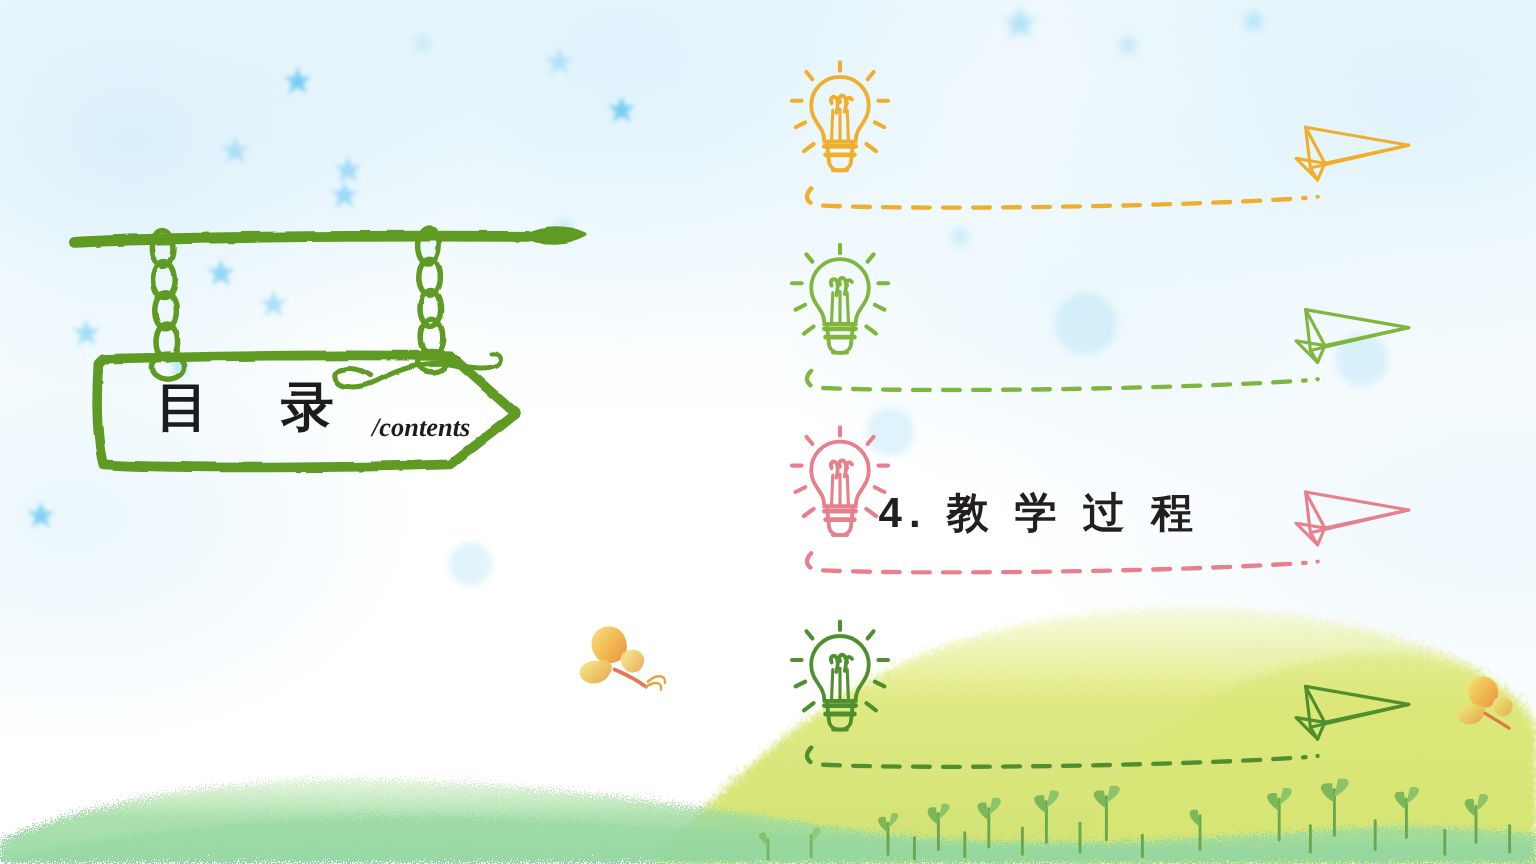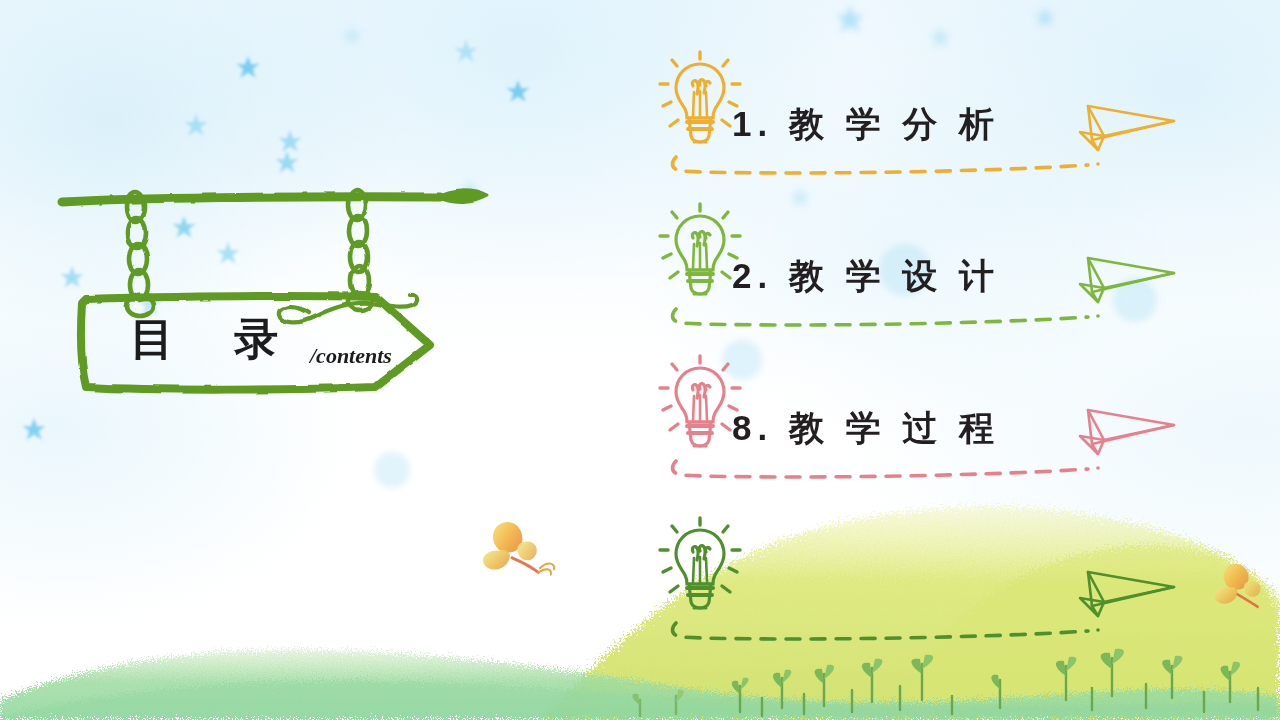--- a/index.html
+++ b/index.html
@@ -318,21 +318,20 @@
         <circle cx="428" cy="9" r="1.8" fill="#EFAF2C"></circle>
       </svg>
       <svg class="plane" viewBox="0 0 108 72">
         <g stroke="#EFAF2C" fill="none" stroke-width="2.6" stroke-linejoin="round" stroke-linecap="round">
           <path d="M14,18 L100,33 L18,52 Z"></path>
           <path d="M14,18 L30,48 L100,33"></path>
           <path d="M6,44 L30,48 L24,62 Z"></path>
           <path d="M18,52 L24,62"></path>
         </g>
       </svg>
-      <div class="label">1. 教 学 分 析</div>
     </div>
 
     <div class="mi" style="top:152px;">
       <svg class="bulb" viewBox="0 0 92 108">
         <g stroke="#7FB63C" fill="none" stroke-linecap="round" stroke-width="3.2">
           <path d="M46,16 C60,16 70,27 70,40 C70,50 64,55 61,61 C59,65 59,68 59,70 L33,70 C33,68 33,65 31,61 C28,55 22,50 22,40 C22,27 32,16 46,16 Z"></path>
           <path d="M39,38 C37,33 41,31 43,34 C45,37 44,42 43,46 M46,37 C44,32 48,30 50,33 C52,36 51,41 50,45 M52,38 C50,34 54,32 56,35"></path>
           <path d="M40,44 L39,68 M46,43 L46,68 M52,44 L53,68" stroke-width="2.6"></path>
           <path d="M33,74 L59,74 M34,81 L58,81" stroke-width="4"></path>
           <path d="M35,70 L57,70 L55,88 C54,92 50,94 46,94 C42,94 38,92 37,88 Z" stroke-width="3.2"></path>
@@ -355,21 +354,20 @@
         <circle cx="428" cy="9" r="1.8" fill="#7FB63C"></circle>
       </svg>
       <svg class="plane" viewBox="0 0 108 72">
         <g stroke="#7FB63C" fill="none" stroke-width="2.6" stroke-linejoin="round" stroke-linecap="round">
           <path d="M14,18 L100,33 L18,52 Z"></path>
           <path d="M14,18 L30,48 L100,33"></path>
           <path d="M6,44 L30,48 L24,62 Z"></path>
           <path d="M18,52 L24,62"></path>
         </g>
       </svg>
-      <div class="label">2. 教 学 设 计</div>
     </div>
 
     <div class="mi" style="top:304px;">
       <svg class="bulb" viewBox="0 0 92 108">
         <g stroke="#E8808C" fill="none" stroke-linecap="round" stroke-width="3.2">
           <path d="M46,16 C60,16 70,27 70,40 C70,50 64,55 61,61 C59,65 59,68 59,70 L33,70 C33,68 33,65 31,61 C28,55 22,50 22,40 C22,27 32,16 46,16 Z"></path>
           <path d="M39,38 C37,33 41,31 43,34 C45,37 44,42 43,46 M46,37 C44,32 48,30 50,33 C52,36 51,41 50,45 M52,38 C50,34 54,32 56,35"></path>
           <path d="M40,44 L39,68 M46,43 L46,68 M52,44 L53,68" stroke-width="2.6"></path>
           <path d="M33,74 L59,74 M34,81 L58,81" stroke-width="4"></path>
           <path d="M35,70 L57,70 L55,88 C54,92 50,94 46,94 C42,94 38,92 37,88 Z" stroke-width="3.2"></path>
@@ -392,21 +390,21 @@
         <circle cx="428" cy="9" r="1.8" fill="#E8808C"></circle>
       </svg>
       <svg class="plane" viewBox="0 0 108 72">
         <g stroke="#E8808C" fill="none" stroke-width="2.6" stroke-linejoin="round" stroke-linecap="round">
           <path d="M14,18 L100,33 L18,52 Z"></path>
           <path d="M14,18 L30,48 L100,33"></path>
           <path d="M6,44 L30,48 L24,62 Z"></path>
           <path d="M18,52 L24,62"></path>
         </g>
       </svg>
-      <div class="label">8. 教 学 过 程</div>
+      <div class="label">4. 教 学 过 程</div>
     </div>
 
     <div class="mi" style="top:466px;">
       <svg class="bulb" viewBox="0 0 92 108">
         <g stroke="#4F8F2E" fill="none" stroke-linecap="round" stroke-width="3.2">
           <path d="M46,16 C60,16 70,27 70,40 C70,50 64,55 61,61 C59,65 59,68 59,70 L33,70 C33,68 33,65 31,61 C28,55 22,50 22,40 C22,27 32,16 46,16 Z"></path>
           <path d="M39,38 C37,33 41,31 43,34 C45,37 44,42 43,46 M46,37 C44,32 48,30 50,33 C52,36 51,41 50,45 M52,38 C50,34 54,32 56,35"></path>
           <path d="M40,44 L39,68 M46,43 L46,68 M52,44 L53,68" stroke-width="2.6"></path>
           <path d="M33,74 L59,74 M34,81 L58,81" stroke-width="4"></path>
           <path d="M35,70 L57,70 L55,88 C54,92 50,94 46,94 C42,94 38,92 37,88 Z" stroke-width="3.2"></path>

